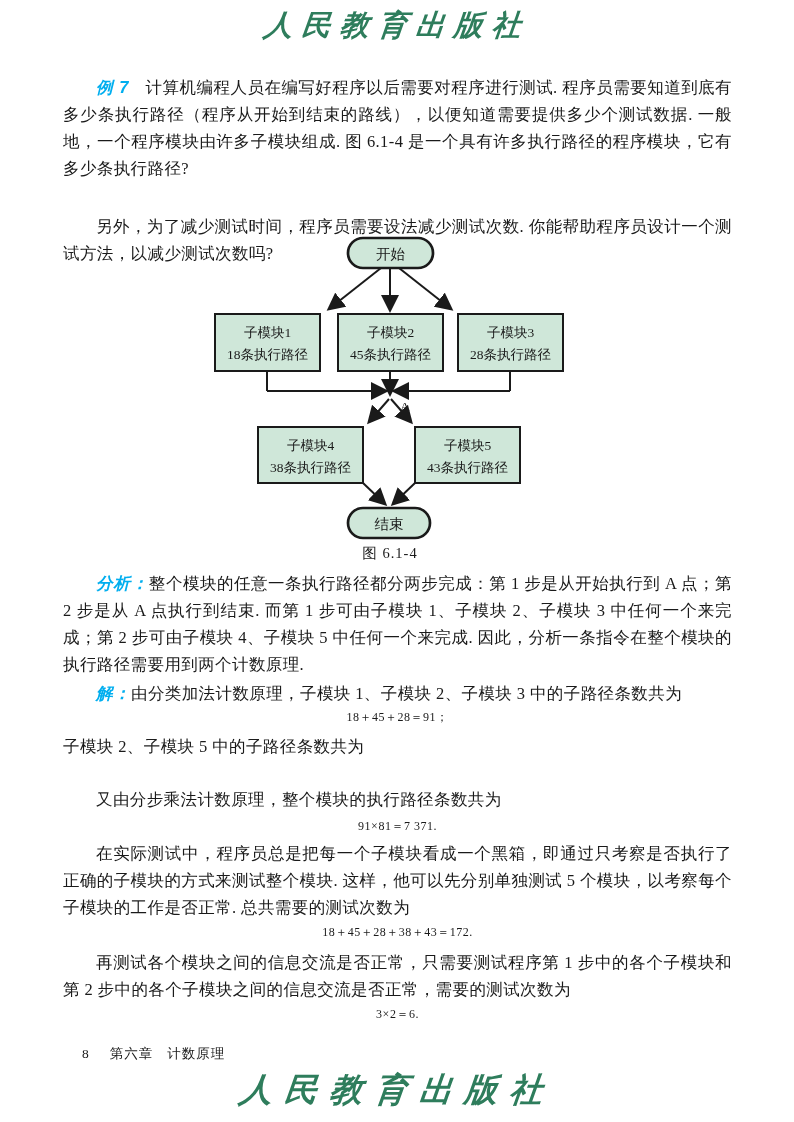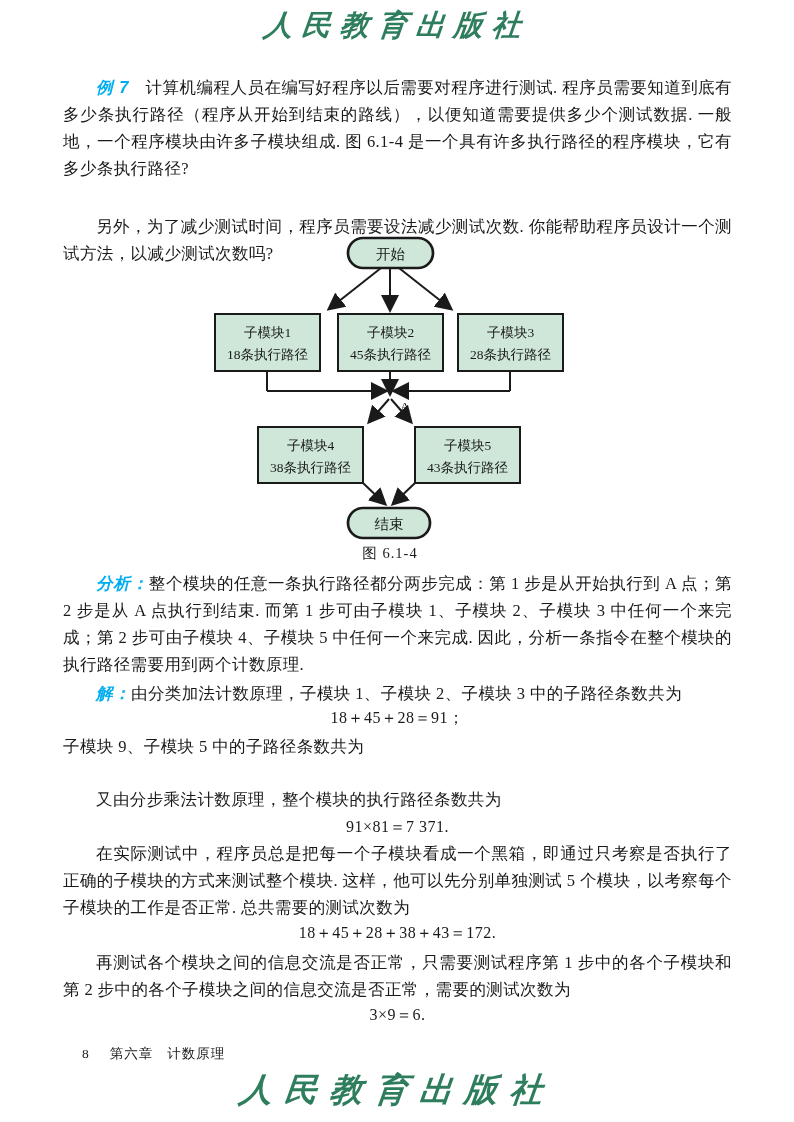--- a/index.html
+++ b/index.html
@@ -26,21 +26,21 @@
   .indent { text-indent:2em; }
   .lbl {
     color:var(--label-cyan); font-weight:bold;
     font-family:"Liberation Sans","DejaVu Sans",sans-serif;
     letter-spacing:1px;
     font-style:italic;
   }
   .lbl-ex { margin-right:16px; }
   .formula {
     position:absolute; left:63px; width:669px; text-align:center;
-    font-size:16px; line-height:27px; letter-spacing:0.5px;
+    font-size:12px; line-height:27px; letter-spacing:0.5px;
   }
   #p1 { top:74px; }
   #p2 { top:185px;margin-top:28px; }
   #flowchart { position:absolute; left:0; top:230px; }
   #analysis { top:570px; }
   #sol1 { top:680px; }
   #f1 { top:704px; }
   #sol2 { top:733px; }
   #f2 { top:758px; }
   #sol3 { top:786px; }
@@ -138,34 +138,34 @@
 
     <text x="390" y="328" text-anchor="middle" class="caption-text">图 6.1-4</text>
   </svg>
 
   <p id="analysis" class="text-block indent"><span class="lbl">分析：</span><span>整个模块的任意一条执行路径都分两步完成：第 1 步是从开始执行到 A 点；第 2 步是从 A 点执行到结束. 而第 1 步可由子模块 1、子模块 2、子模块 3 中任何一个来完成；第 2 步可由子模块 4、子模块 5 中任何一个来完成. 因此，分析一条指令在整个模块的执行路径需要用到两个计数原理.</span></p>
 
   <p id="sol1" class="text-block indent"><span class="lbl">解：</span><span>由分类加法计数原理，子模块 1、子模块 2、子模块 3 中的子路径条数共为</span></p>
 
   <p id="f1" class="formula">18＋45＋28＝91；</p>
 
-  <p id="sol2" class="text-block"><span>子模块 9、子模块 5 中的子路径条数共为</span></p>
+  <p id="sol2" class="text-block"><span>子模块 2、子模块 5 中的子路径条数共为</span></p>
 
 
   <p id="sol3" class="text-block indent"><span>又由分步乘法计数原理，整个模块的执行路径条数共为</span></p>
 
   <p id="f3" class="formula">91×81＝7 371.</p>
 
   <p id="p4" class="text-block indent"><span>在实际测试中，程序员总是把每一个子模块看成一个黑箱，即通过只考察是否执行了正确的子模块的方式来测试整个模块. 这样，他可以先分别单独测试 5 个模块，以考察每个子模块的工作是否正常. 总共需要的测试次数为</span></p>
 
   <p id="f4" class="formula">18＋45＋28＋38＋43＝172.</p>
 
   <p id="p5" class="text-block indent"><span>再测试各个模块之间的信息交流是否正常，只需要测试程序第 1 步中的各个子模块和第 2 步中的各个子模块之间的信息交流是否正常，需要的测试次数为</span></p>
 
-  <p id="f5" class="formula">3×9＝6.</p>
+  <p id="f5" class="formula">3×2＝6.</p>
 
   <div id="footer">
     <span>8</span><span class="chapter">第六章</span><span class="book">计数原理</span>
   </div>
 
   <div id="logo-bottom" class="logo">人民教育出版社</div>
 
 </div>
 
 </body></html>

